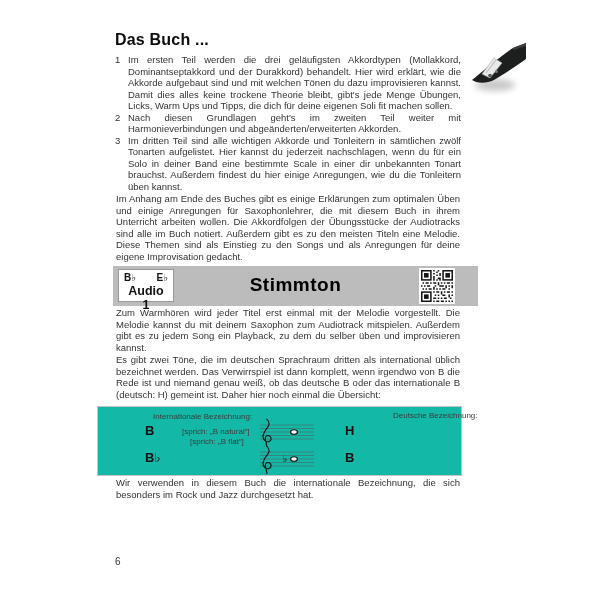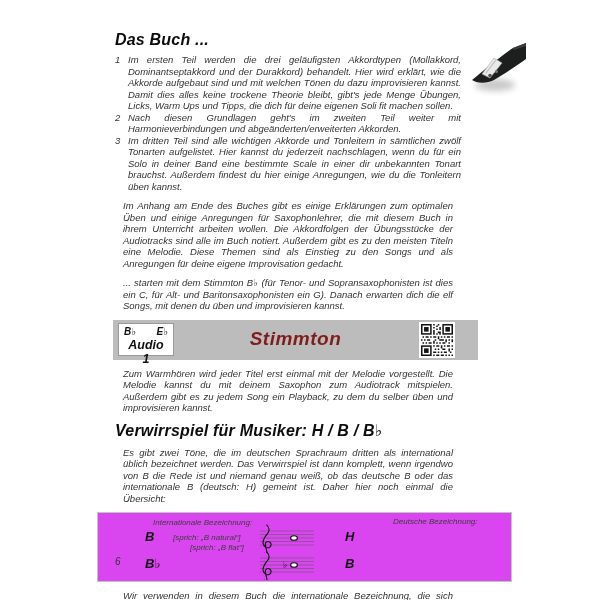--- a/index.html
+++ b/index.html
@@ -1,41 +1,41 @@
 <!DOCTYPE html>
 <html><head>
 <meta charset="utf-8">
 <style>
   html,body{margin:0;padding:0;}
   .page{position:relative;width:600px;height:600px;background:#ffffff;overflow:hidden;
-        font-family:"Liberation Sans","DejaVu Sans",sans-serif;color:#333;font-style:italic;}
+        font-family:"Liberation Sans","DejaVu Sans",sans-serif;color:#333;}
   .col{position:absolute;left:115px;top:31px;width:346px;}
   h1{font-size:16px;line-height:17px;margin:0;color:#0d0d0d;font-weight:bold;letter-spacing:.2px;}
   .body, .sub{font-size:9.5px;line-height:11.5px;color:#333;}
   .sub{margin:1px 0 0 0;}
-  p.body{margin:8px;text-align:justify;}
+  p.body{margin:1px;text-align:justify;}
   .list{margin-top:6px;}
   .li{display:flex;}
   .li .num{width:13px;flex:none;}
   .li .itext{flex:1;text-align:justify;}
   .mt10{margin-top:10px;} .mt9{margin-top:9px;} .mt6{margin-top:6px;} .mt8{margin-top:8px;}
   
   .audiobar{position:relative;margin:4px 0 0 -2px;width:365px;height:40px;background:#bcbcbc;}
   .keybox{position:absolute;left:5px;top:3px;width:56px;height:33px;background:#fff;
           border:1px solid #999;box-sizing:border-box;padding:2px 5px 0 5px;}
   .keyrow{display:flex;justify-content:space-between;font-weight:bold;font-size:10px;color:#111;}
   .trackname{font-weight:bold;font-size:12.5px;color:#111;margin-top:1px;text-align:center;}
   .bartitle{position:absolute;left:0;right:0;top:8px;text-align:center;font-size:19px;
-            font-weight:bold;color:#7f1d1d;letter-spacing:.5px;}
+            font-weight:bold;color:#000000;letter-spacing:.5px;}
   .qrwrap{position:absolute;right:23px;top:2px;width:36px;height:36px;background:#fff;
           box-sizing:border-box;padding:2px;}
   .qrwrap svg{display:block;width:32px;height:32px;}
   
-  .notebox{position:relative;margin:6px 0 0 -18px;width:415px;height:70px;
-           border:1px solid #c4c4c4;box-sizing:border-box;background:#d946ef;}
+  .notebox{position:relative;margin:6px 0 0 -18px;width:365px;height:70px;
+           border:1px solid #c4c4c4;box-sizing:border-box;background:#14b8a6;}
   .nb{position:absolute;white-space:nowrap;}
   .colhead{font-size:8px;color:#3c3c3c;}
   .bigletter{font-size:13px;font-weight:bold;color:#111;}
   .sprich{font-size:8px;color:#3c3c3c;}
   .staff{position:absolute;width:58px;height:30px;}
   .pagenum{position:absolute;left:115px;top:556px;font-size:10px;color:#333;}
   .mouthpiece{position:absolute;left:468px;top:42px;width:62px;height:58px;}
 </style>
 </head>
 <body>
@@ -71,21 +71,20 @@
         <span class="itext">Nach diesen Grundlagen geht's im zweiten Teil weiter mit Harmonieverbindungen und abgeänderten/erweiterten Akkorden.</span>
       </div>
       <div class="li">
         <span class="num">3</span>
         <span class="itext">Im dritten Teil sind alle wichtigen Akkorde und Tonleitern in sämtlichen zwölf Tonarten aufgelistet. Hier kannst du jederzeit nachschlagen, wenn du für ein Solo in deiner Band eine bestimmte Scale in einer dir unbekannten Tonart brauchst. Außerdem findest du hier einige Anregungen, wie du die Tonleitern üben kannst.</span>
       </div>
     </div>
 
     <p class="body mt10">Im Anhang am Ende des Buches gibt es einige Erklärungen zum optimalen Üben und einige Anregungen für Saxophonlehrer, die mit diesem Buch in ihrem Unterricht arbeiten wollen. Die Akkordfolgen der Übungsstücke der Audiotracks sind alle im Buch notiert. Außerdem gibt es zu den meisten Titeln eine Melodie. Diese Themen sind als Einstieg zu den Songs und als Anregungen für deine eigene Improvisation gedacht.</p>
 
-    <p class="body">... starten mit dem Stimmton B♭ (für Tenor- und Sopransaxophonisten ist dies ein C, für Alt- und Baritonsaxophonisten ein G). Danach erwarten dich die elf Songs, mit denen du üben und improvisieren kannst.</p>
 
     <div class="audiobar">
       <div class="keybox">
         <div class="keyrow">
           <span>B♭</span>
           <span>E♭</span>
         </div>
         <div class="trackname">Audio 1</div>
       </div>
       <div class="bartitle">Stimmton</div>
@@ -100,29 +99,28 @@
           <rect x="0" y="14" width="7" height="7"></rect>
             <rect x="1" y="15" width="5" height="5" fill="#fff"></rect>
             <rect x="2" y="16" width="3" height="3"></rect>
           <path d="M8 0h1v1H8zM8 2h1v1H8zM8 4h1v2H8zM10 1h1v1h-1zM11 0h1v1h-1zM12 2h1v2h-1zM10 3h1v1h-1zM11 5h2v1h-2zM8 6h1v1H8zM10 6h1v1h-1zM12 6h1v1h-1zM1 8h1v1H1zM3 8h2v1H3zM6 8h1v1H6zM0 10h1v1H0zM2 10h1v1H2zM4 10h2v1H4zM3 12h1v1H3zM1 12h1v1H1zM5 12h2v1H5zM8 8h2v1H8zM11 8h1v2h-1zM13 8h1v1h-1zM9 10h1v1H9zM12 10h2v1h-2zM15 8h1v1h-1zM17 8h2v1h-2zM20 8h1v1h-1zM14 10h1v1h-1zM16 10h1v2h-1zM18 10h1v1h-1zM20 10h1v2h-1zM8 11h1v2H8zM10 12h1v1h-1zM12 12h1v1h-1zM14 12h2v1h-2zM18 12h1v1h-1zM8 14h1v1H8zM10 14h2v1h-2zM13 14h1v2h-1zM15 14h1v1h-1zM17 14h2v1h-2zM20 14h1v1h-1zM9 16h1v1H9zM11 16h1v1h-1zM14 16h2v1h-2zM18 16h1v2h-1zM20 16h1v1h-1zM8 18h2v1H8zM11 18h1v1h-1zM13 18h1v1h-1zM15 18h2v1h-2zM19 18h1v1h-1zM8 20h1v1H8zM10 20h2v1h-2zM13 20h2v1h-2zM16 20h1v1h-1zM18 20h1v1h-1zM20 20h1v1h-1z"></path>
         </svg>
       </div>
     </div>
 
     <p class="body mt9">Zum Warmhören wird jeder Titel erst einmal mit der Melodie vorgestellt. Die Melodie kannst du mit deinem Saxophon zum Audiotrack mitspielen. Außerdem gibt es zu jedem Song ein Playback, zu dem du selber üben und improvisieren kannst.</p>
 
-    <h1 class="mt6">Verwirrspiel für Musiker: H / B / B♭</h1>
     <p class="body">Es gibt zwei Töne, die im deutschen Sprachraum dritten als international üblich bezeichnet werden. Das Verwirrspiel ist dann komplett, wenn irgendwo von B die Rede ist und niemand genau weiß, ob das deutsche B oder das internationale B (deutsch: H) gemeint ist. Daher hier noch einmal die Übersicht:</p>
 
     <div class="notebox">
       <div class="nb colhead" style="left:55px;top:5px;">Internationale Bezeichnung:</div>
       <div class="nb colhead" style="left:247px;top:4px;padding-left:48px;">Deutsche Bezeichnung:</div>
 
       <div class="nb bigletter" style="left:47px;top:16px;">B</div>
-      <div class="nb sprich" style="left:75px;top:20px;">[sprich: „B natural“]</div>
+      <div class="nb sprich" style="left:84px;top:20px;">[sprich: „B natural“]</div>
       <svg class="staff" style="left:160px;top:10px;" viewBox="0 0 58 30" xmlns="http://www.w3.org/2000/svg">
         <g stroke="#555" stroke-width="0.5">
           <line x1="2" y1="8" x2="56" y2="8"></line>
             <line x1="2" y1="11.5" x2="56" y2="11.5"></line>
           <line x1="2" y1="15" x2="56" y2="15"></line>
             <line x1="2" y1="18.5" x2="56" y2="18.5"></line>
           <line x1="2" y1="22" x2="56" y2="22"></line>
         </g>
         <g>
           <path d="M8.8 2.2 C11.4 4.8 11.8 7.6 9.6 10.4 C6.4 14.4 4.6 17.2 5.1 20.4 C5.6 23.8 8.8 25.6 11.3 24.4 C13.6 23.3 13.7 20.1 11.6 18.9 C9.4 17.7 6.9 19.3 7.3 21.8 L8.9 29.2 C9.2 31 6.8 31.8 5.9 30.5" fill="none" stroke="#111" stroke-width="1.1" stroke-linecap="round"></path>

